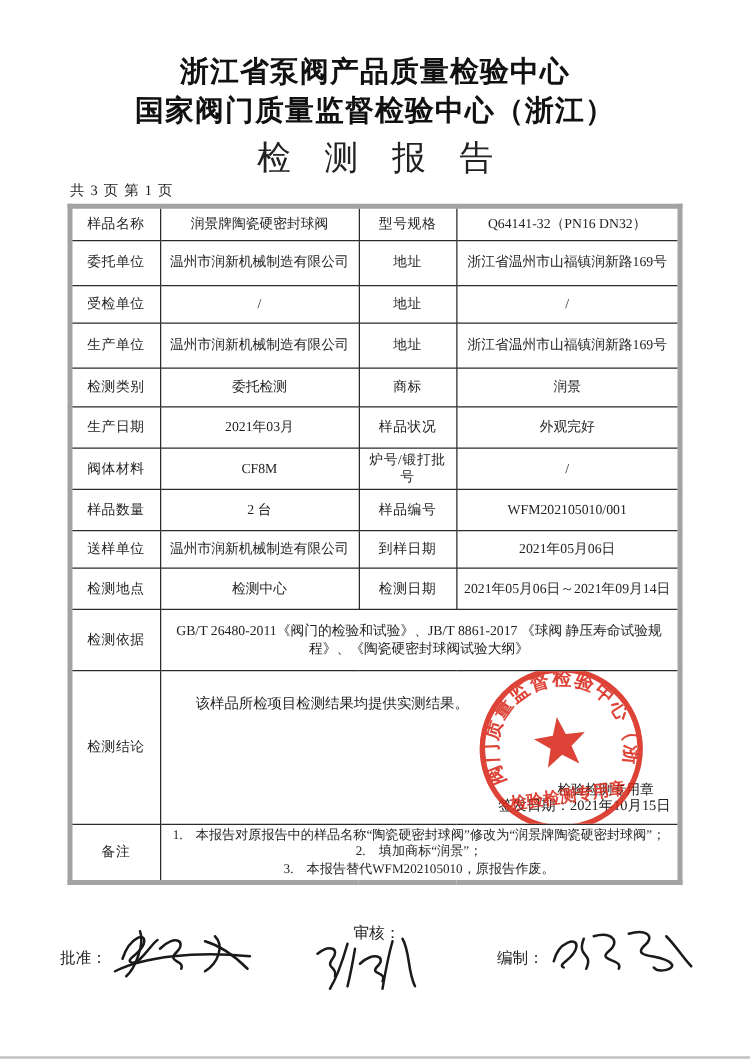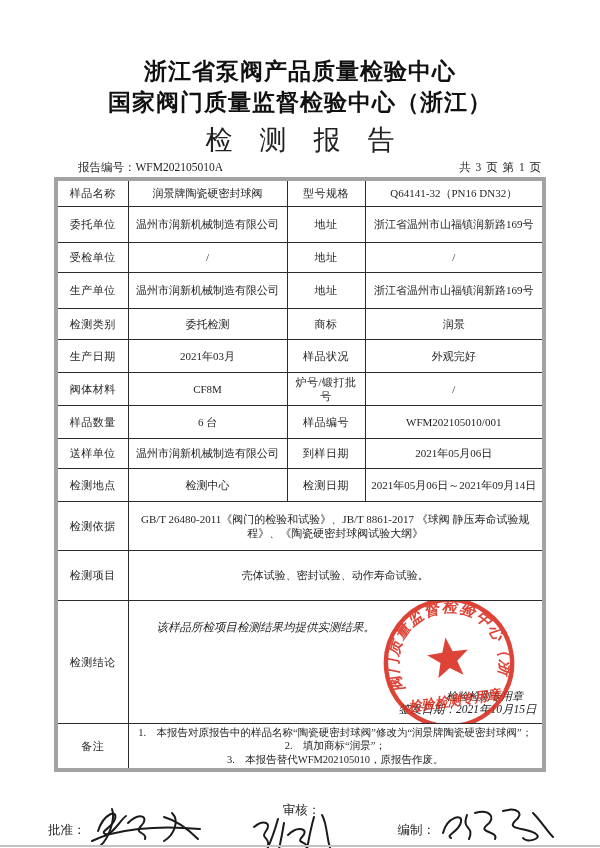--- a/index.html
+++ b/index.html
@@ -8,21 +8,21 @@
     width: 600px; height: 848px;
     background: #ffffff;
     font-family: "Liberation Serif", "DejaVu Serif", serif;
     color: #1f1f1f;
     position: relative;
     overflow: hidden;
   }
   .page { position: relative; width: 600px; height: 848px; }
 
   
-  .header { text-align: center; padding-top: 56px; }
+  .header { text-align: center; padding-top: 42px; }
   .org-title {
     font-size: 23px; font-weight: bold; letter-spacing: 1px;
     line-height: 31px; color: #111;
   }
   .doc-title {
     font-size: 27px; font-weight: normal; color: #222;
     margin-top: 5px; line-height: 34px;
   }
   .meta-row {
     width: 488px; margin: 3px auto 0 auto;
@@ -47,21 +47,21 @@
   }
   td.lbl { letter-spacing: 0.5px; }
   col.c1 { width: 72px; } col.c2 { width: 159px; }
   col.c3 { width: 78px; } col.c4 { width: 179px; }
 
   td.wide-val { text-align: center; padding: 2px 8px; }
   td.items-val { text-align: left; vertical-align: top; padding: 8px 8px; }
 
   
   td.concl-val { vertical-align: top; text-align: left; position: relative; padding: 0; }
-  .concl-inner { position: relative; width: 100%; height: 100%; min-height: 118px; font-style: italic; }
+  .concl-inner { position: relative; width: 100%; height: 100%; min-height: 118px; }
   .concl-text { position: absolute; left: 25px; top: 17px; font-size: 11.5px; }
   .stamp-caption { position: absolute; left: 283px; top: 86px; width: 140px;
     text-align: center; font-size: 11px; z-index: 1; color: #222; }
   .issue-date { position: absolute; left: 255px; top: 99px; width: 150px;
     text-align: right; font-size: 11.5px; z-index: 1; color: #222; }
 
   
   .seal {
     position: absolute; left: 248px; top: -9px; width: 138px; height: 138px;
     z-index: 2; transform: rotate(-8deg); opacity: 0.88; pointer-events: none;
@@ -89,21 +89,20 @@
 </head>
 <body>
 
 <div class="page">
 
   <div class="header">
     <div class="org-title">浙江省泵阀产品质量检验中心</div>
     <div class="org-title">国家阀门质量监督检验中心（浙江）</div>
     <div class="doc-title">检　测　报　告</div>
     <div class="meta-row">
-      <span class="meta-left">报告编号：WFM202105010A</span>
       <span class="meta-right">共 3 页 第 1 页</span>
     </div>
   </div>
 
   <table class="report">
     <colgroup>
         <col class="c1">
         <col class="c2">
         <col class="c3">
         <col class="c4">
@@ -146,43 +145,39 @@
       <td>外观完好</td>
     </tr>
     <tr style="height:32px">
       <td class="lbl">阀体材料</td>
       <td>CF8M</td>
       <td class="lbl">炉号/锻打批号</td>
       <td>/</td>
     </tr>
     <tr style="height:33px">
       <td class="lbl">样品数量</td>
-      <td>6 台</td>
+      <td>2 台</td>
       <td class="lbl">样品编号</td>
       <td>WFM202105010/001</td>
     </tr>
     <tr style="height:30px">
       <td class="lbl">送样单位</td>
       <td>温州市润新机械制造有限公司</td>
       <td class="lbl">到样日期</td>
       <td>2021年05月06日</td>
     </tr>
     <tr style="height:33px">
       <td class="lbl">检测地点</td>
       <td>检测中心</td>
       <td class="lbl">检测日期</td>
       <td>2021年05月06日～2021年09月14日</td>
     </tr>
     <tr style="height:49px">
       <td class="lbl">检测依据</td>
       <td class="wide-val" colspan="3">GB/T 26480-2011《阀门的检验和试验》、JB/T 8861-2017 《球阀 静压寿命试验规程》、《陶瓷硬密封球阀试验大纲》</td>
-    </tr>
-    <tr style="height:50px">
-      <td class="lbl">检测项目</td>
-      <td class="items-val" colspan="3">壳体试验、密封试验、动作寿命试验。</td>
     </tr>
     <tr style="height:120px">
       <td class="lbl">检测结论</td>
       <td class="concl-val" colspan="3">
         <div class="concl-inner">
           <div class="concl-text">该样品所检项目检测结果均提供实测结果。</div>
           <div class="stamp-caption">检验检测专用章</div>
           <div class="issue-date">签发日期：2021年10月15日</div>
           <svg class="seal" viewBox="0 0 140 140">
             <circle cx="70" cy="70" r="64" fill="none" stroke="#d92a1c" stroke-width="4.5"></circle>

